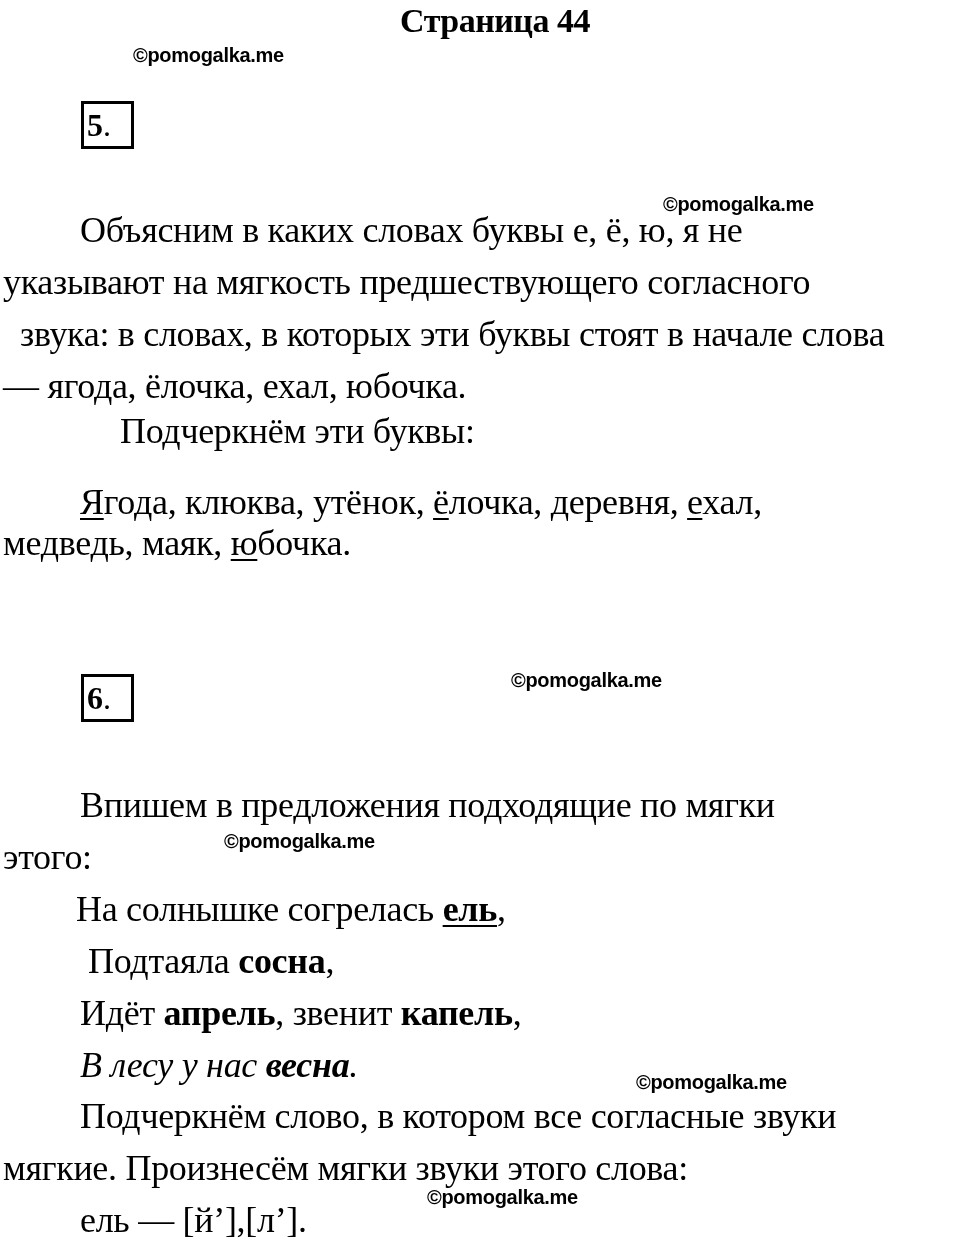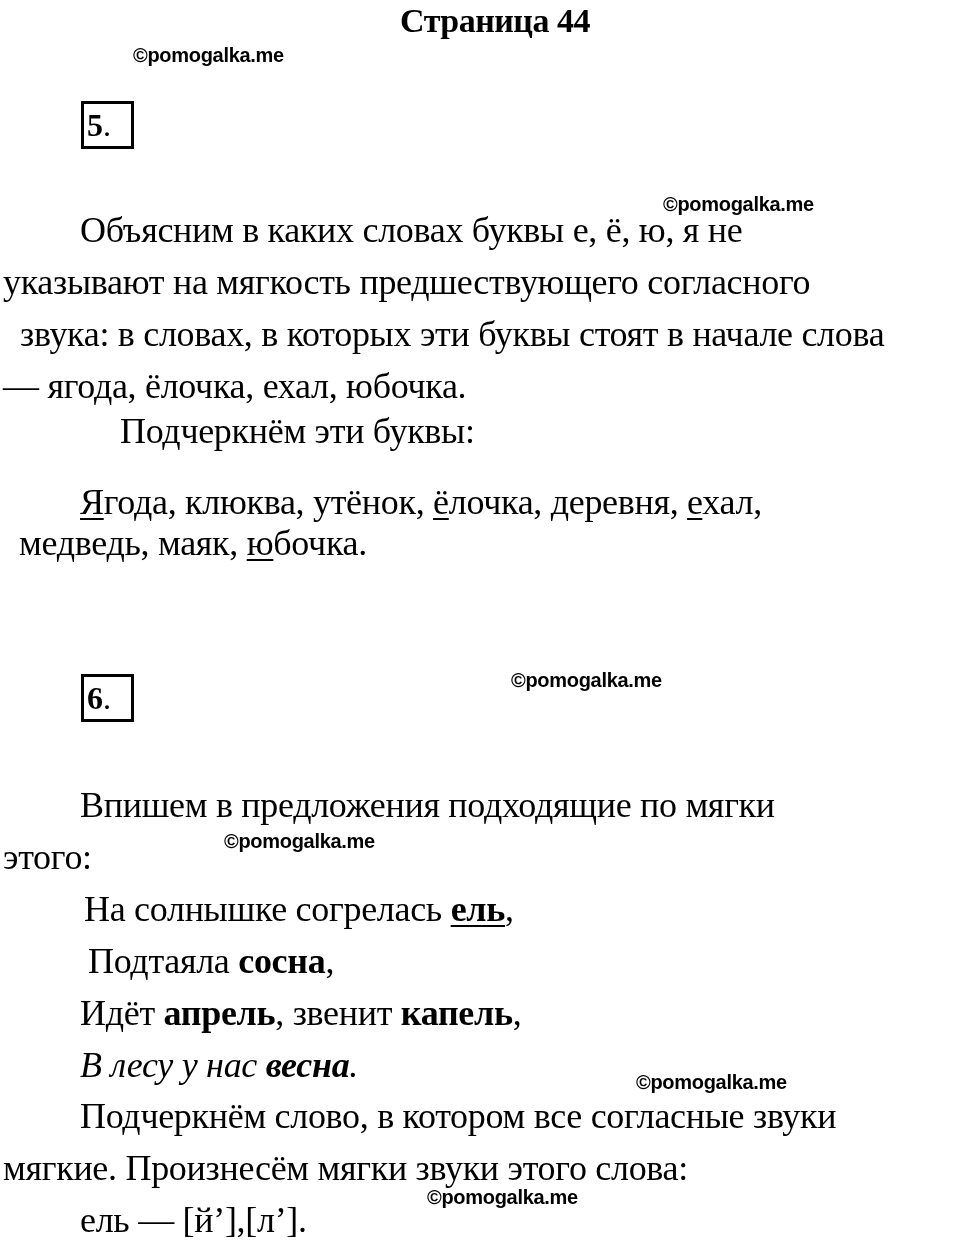--- a/index.html
+++ b/index.html
@@ -39,31 +39,31 @@
 
 <div class="abs txt" style="left:80px;top:204px;">Объясним в каких словах буквы е, ё, ю, я не</div>
 <div class="abs txt" style="left:3px;top:256px;">указывают на мягкость предшествующего согласного</div>
 <div class="abs txt" style="left:20px;top:308px;">звука: в словах, в которых эти буквы стоят в начале слова</div>
 <div class="abs txt" style="left:3px;top:360px;">— ягода, ёлочка, ехал, юбочка.</div>
 
 <div class="abs txt" style="left:80px;top:405px;margin-left:40px;">Подчеркнём эти буквы:</div>
 
 <div class="abs txt" style="left:80px;top:476px;"><span class="u">Я</span><span>года, клюква, утёнок, </span><span class="u">ё</span><span>лочка, деревня, </span><span class="u">е</span><span>хал,</span></div>
 
-<div class="abs txt" style="left:3px;top:517px;margin-left:16px;"><span>медведь, маяк, </span><span class="u">ю</span><span>бочка.</span></div>
+<div class="abs txt" style="left:3px;top:517px;"><span>медведь, маяк, </span><span class="u">ю</span><span>бочка.</span></div>
 
 <div class="abs numbox" style="left:81px;top:674px;"><span>6</span><span class="dot">.</span></div>
 
 <div class="abs wm" style="left:511px;top:669px;">©pomogalka.me</div>
 
 <div class="abs txt" style="left:80px;top:779px;">Впишем в предложения подходящие по мягки</div>
 <div class="abs wm" style="left:224px;top:830px;">©pomogalka.me</div>
 <div class="abs txt" style="left:3px;top:831px;">этого:</div>
 
-<div class="abs txt" style="left:84px;top:883px;"><span>На солнышке согрелась </span><span class="b u">ель</span><span>,</span></div>
+<div class="abs txt" style="left:76px;top:883px;"><span>На солнышке согрелась </span><span class="b u">ель</span><span>,</span></div>
 <div class="abs txt" style="left:80px;top:935px;margin-left:8px;"><span>Подтаяла </span><span class="b">сосна</span><span>,</span></div>
 <div class="abs txt" style="left:80px;top:987px;"><span>Идёт </span><span class="b">апрель</span><span>, звенит </span><span class="b">капель</span><span>,</span></div>
 <div class="abs txt" style="left:80px;top:1039px;font-style:italic;"><span>В лесу у нас </span><span class="b">весна</span><span>.</span></div>
 
 <div class="abs wm" style="left:636px;top:1071px;">©pomogalka.me</div>
 
 <div class="abs txt" style="left:80px;top:1090px;">Подчеркнём слово, в котором все согласные звуки</div>
 <div class="abs txt" style="left:3px;top:1142px;">мягкие. Произнесём мягки звуки этого слова:</div>
 <div class="abs wm" style="left:427px;top:1186px;">©pomogalka.me</div>
 <div class="abs txt" style="left:80px;top:1194px;">ель — [й’],[л’].</div>

